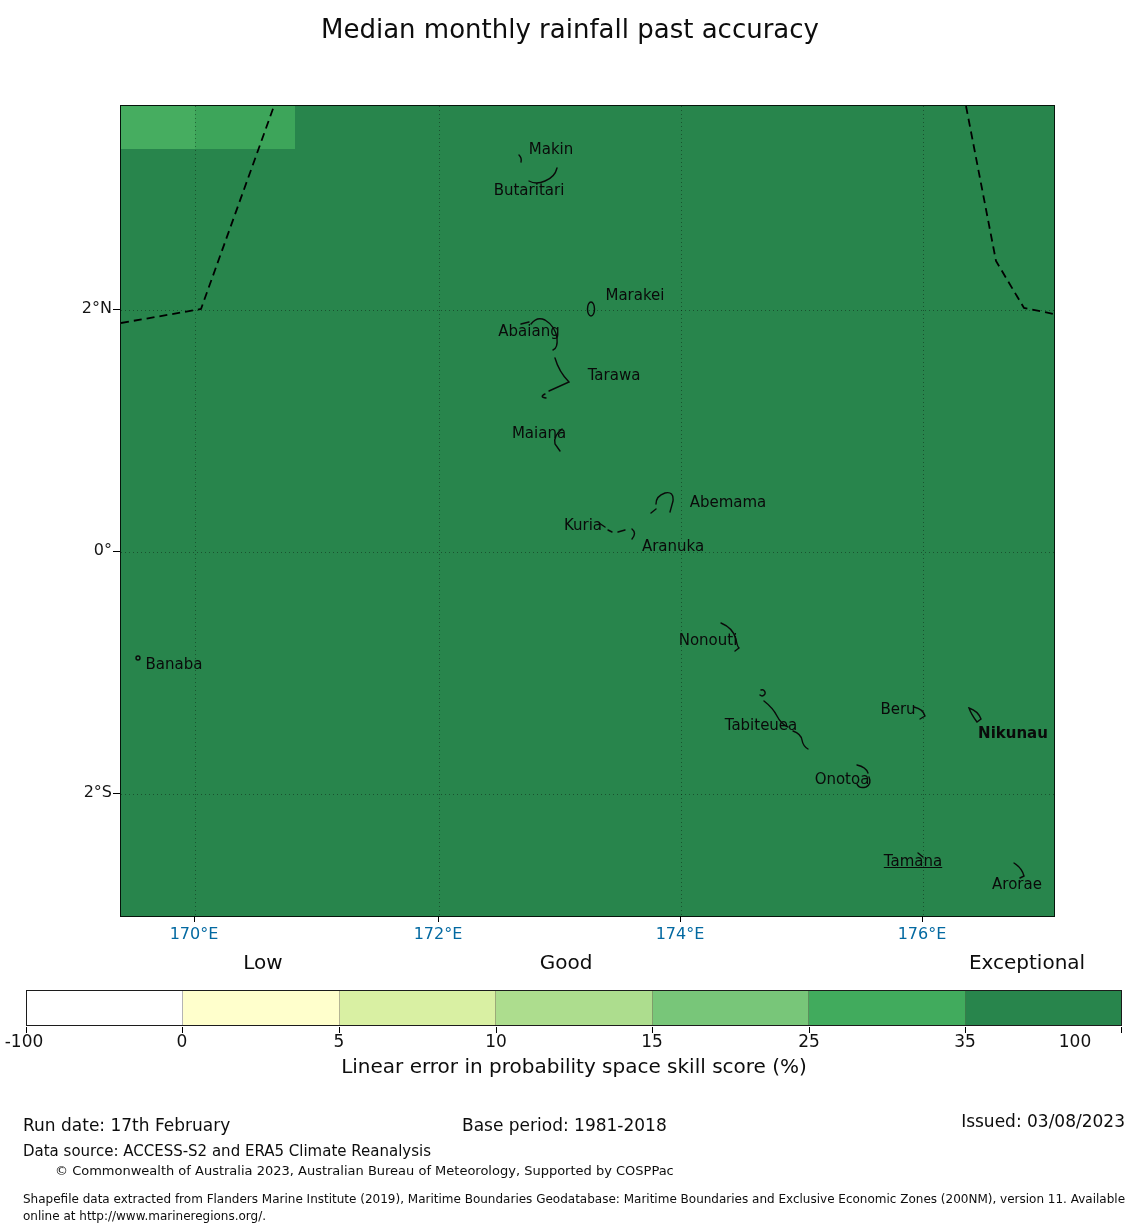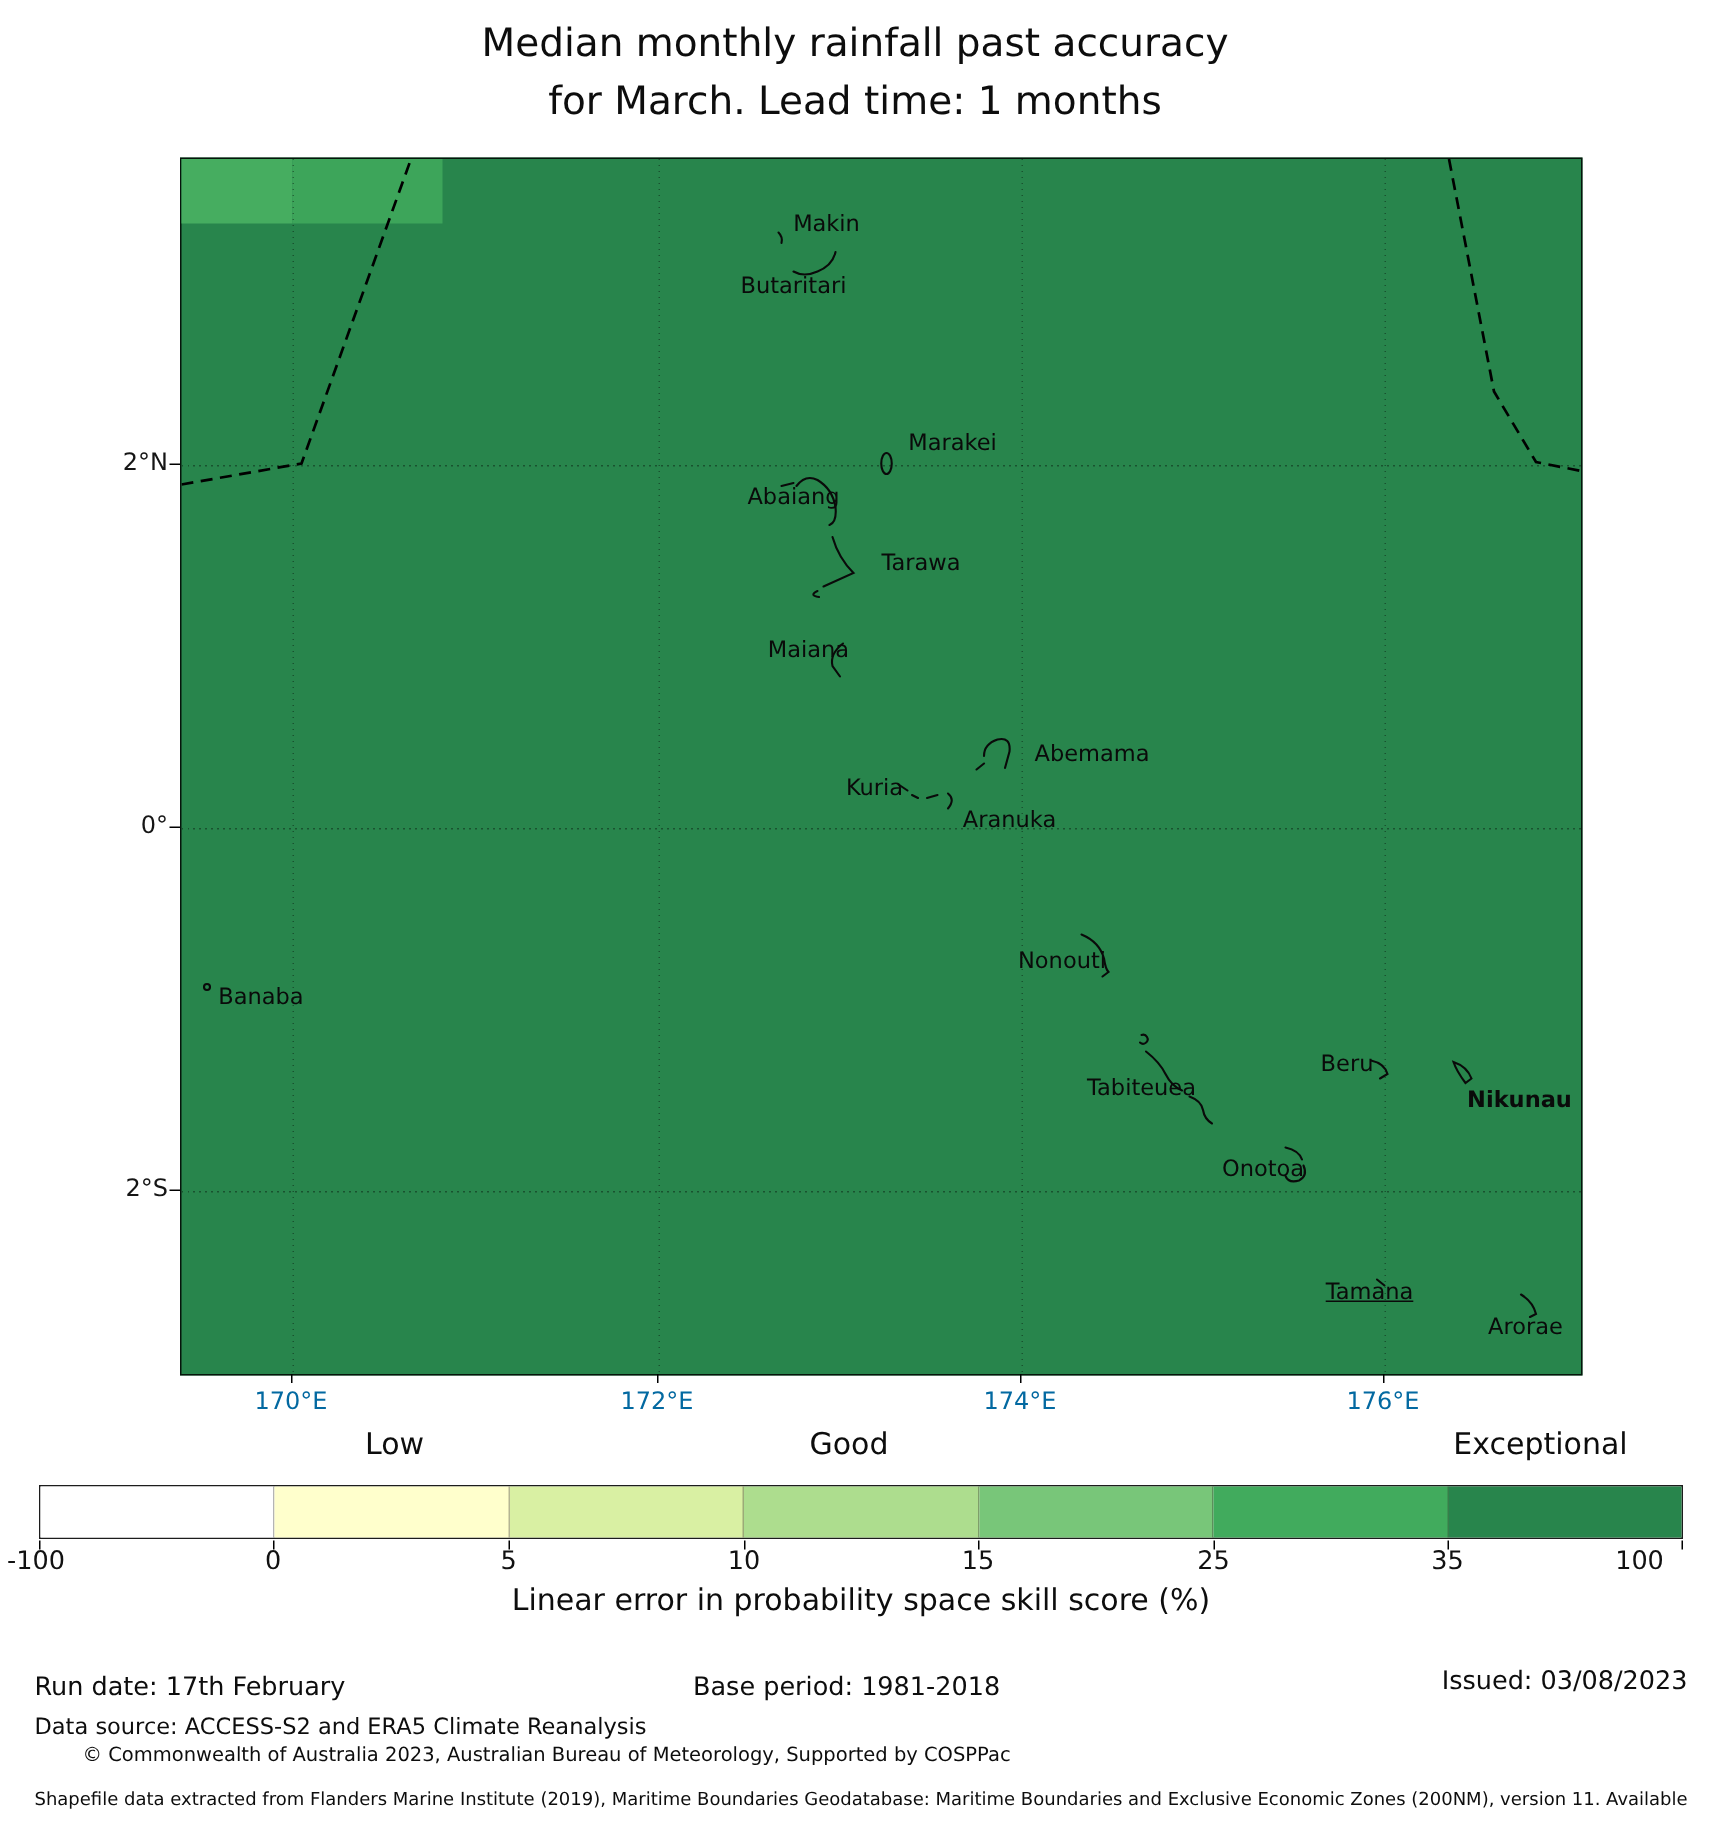--- a/index.html
+++ b/index.html
@@ -34,21 +34,20 @@
   .foot-md{font-size:15px;color:#0d0d0d;}
   .foot-sm{font-size:13px;color:#0d0d0d;margin-left:32px;}
   .foot-xs{font-size:12px;color:#0d0d0d;line-height:17px;}
   svg.overlay{position:absolute;left:0;top:0;}
 </style>
 </head>
 <body>
 
 <div class="abs title">
   <div>Median monthly rainfall past accuracy</div>
-  <div>for March. Lead time: 1 months</div>
 </div>
 
 <div class="abs map" style="background: rgb(40, 133, 76);">
 
   <div class="patch" style="left: 0px; top: 0px; width: 74px; height: 43px; background: rgb(70, 173, 96);"></div>
   <div class="patch" style="left: 74px; top: 0px; width: 100px; height: 43px; background: rgb(61, 165, 90);"></div>
 
   <div class="gridv" style="left:74px;"></div>
   <div class="gridv" style="left:318px;"></div>
   <div class="gridv" style="left:560px;"></div>
@@ -141,24 +140,25 @@
 <div class="cb-tick" style="left:965px;"></div>
 <div class="cb-tick" style="left:1121px;"></div>
 
 <div class="cb-tick-label" style="left:24px;">-100</div>
 <div class="cb-tick-label" style="left:182px;">0</div>
 <div class="cb-tick-label" style="left:339px;">5</div>
 <div class="cb-tick-label" style="left:496px;">10</div>
 <div class="cb-tick-label" style="left:652px;">15</div>
 <div class="cb-tick-label" style="left:809px;">25</div>
 <div class="cb-tick-label" style="left:965px;">35</div>
-<div class="cb-tick-label" style="left:1075px;margin-left:18px;">100</div>
+<div class="cb-tick-label" style="left:1075px;">100</div>
 
 <div class="abs cb-label">Linear error in probability space skill score (%)</div>
 
 <div class="abs foot-lg" style="left:23px;top:1115px;">Run date: 17th February</div>
 <div class="abs foot-lg" style="left:462px;top:1115px;">Base period: 1981-2018</div>
 <div class="abs foot-lg" style="right:15px;top:1111px;">Issued: 03/08/2023</div>
 <div class="abs foot-md" style="left:23px;top:1142px;">Data source: ACCESS-S2 and ERA5 Climate Reanalysis</div>
 <div class="abs foot-sm" style="left:23px;top:1163px;">© Commonwealth of Australia 2023, Australian Bureau of Meteorology, Supported by COSPPac</div>
 <div class="abs foot-xs" style="left:23px;top:1191px;width:1110px;">
   <div>Shapefile data extracted from Flanders Marine Institute (2019), Maritime Boundaries Geodatabase: Maritime Boundaries and Exclusive Economic Zones (200NM), version 11. Available</div>
+  <div>online at http://www.marineregions.org/.</div>
 </div>
 
 </body></html>

